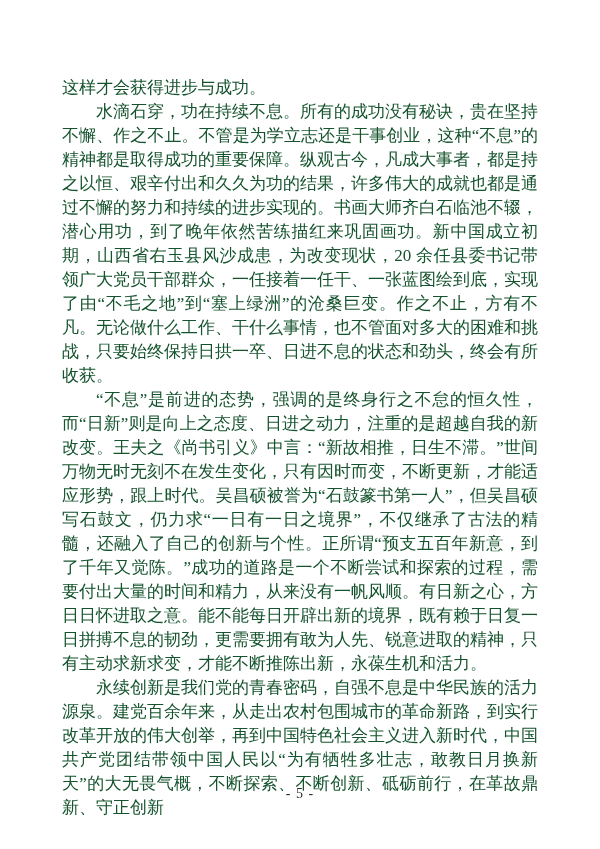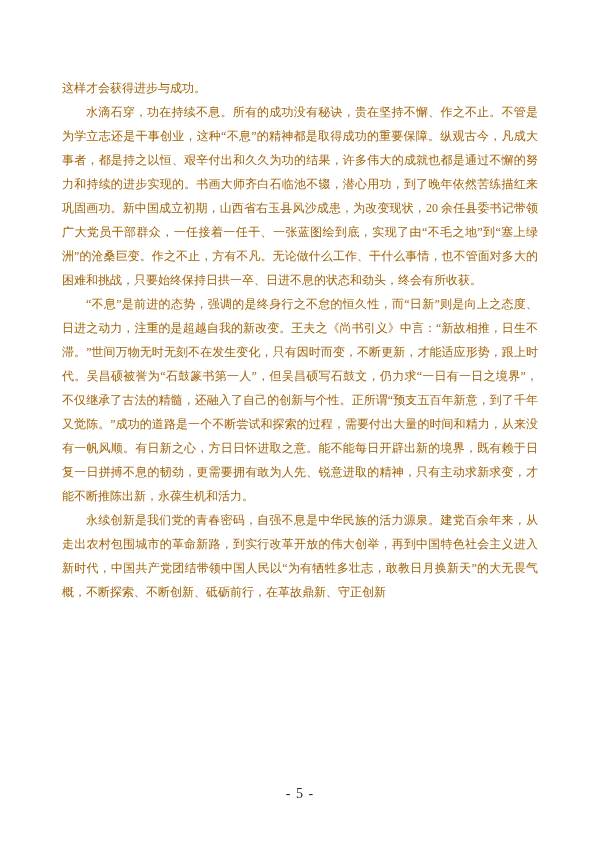--- a/index.html
+++ b/index.html
@@ -17,23 +17,23 @@
     position: relative;
     box-sizing: border-box;
     width: 600px;
     height: 849px;
     padding: 76px 62px 0 62px;
     background: #ffffff;
     overflow: hidden;
   }
   .doc-body {
     width: 476px;
-    font-size: 12px;
+    font-size: 17px;
     line-height: 24px;
-    color: #a16207;
+    color: #14532d;
     text-align: justify;
     text-justify: inter-ideograph;
   }
   .para {
     margin: 0;
     padding: 0;
     text-indent: 2em;
   }
   .para.tail {
     text-indent: 0;

